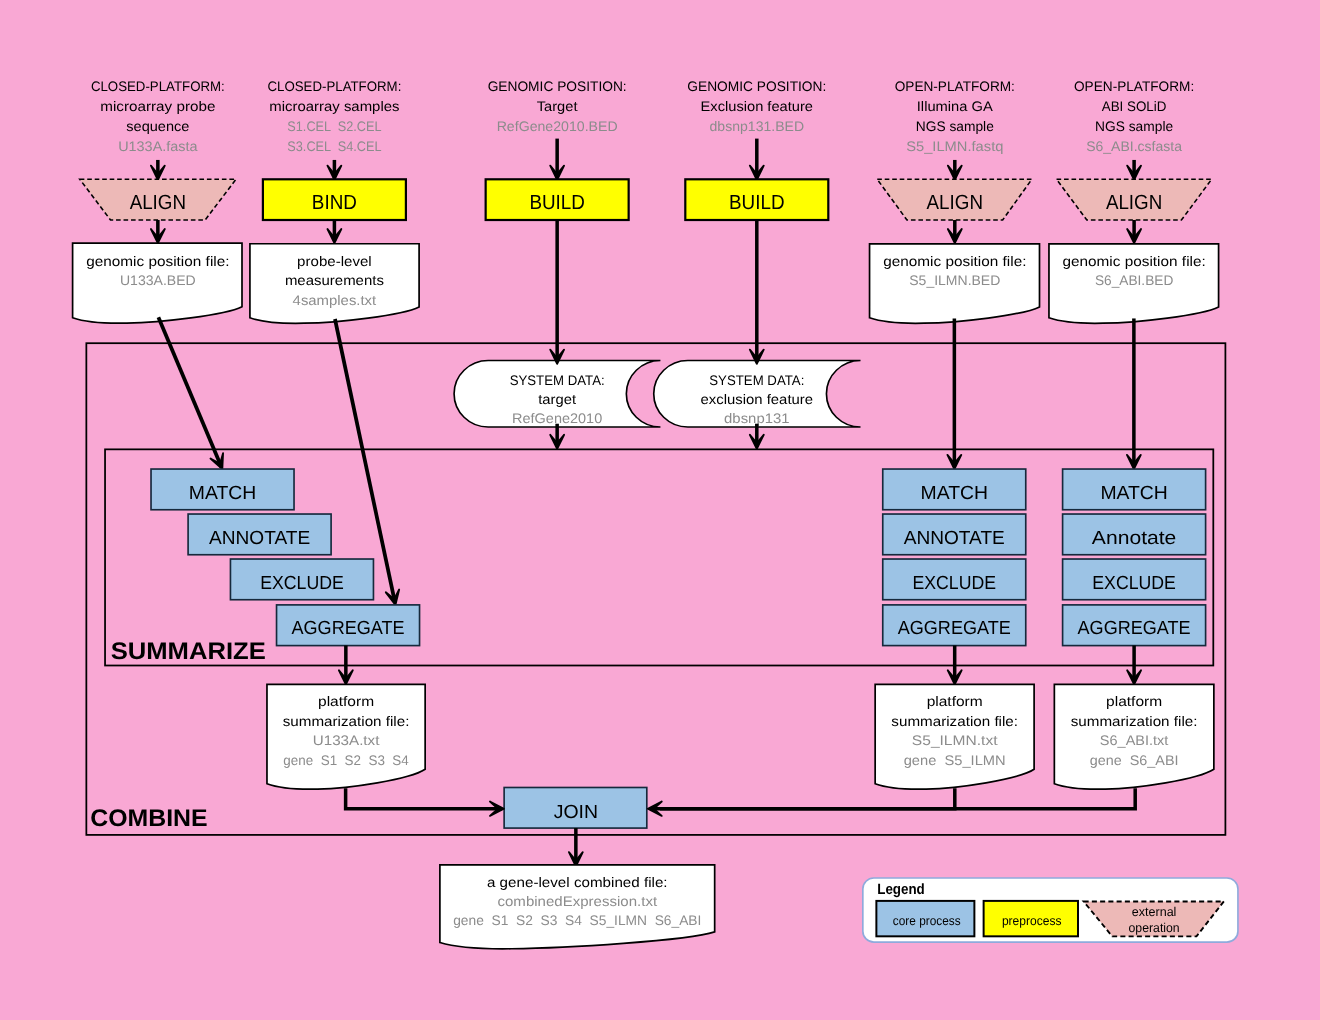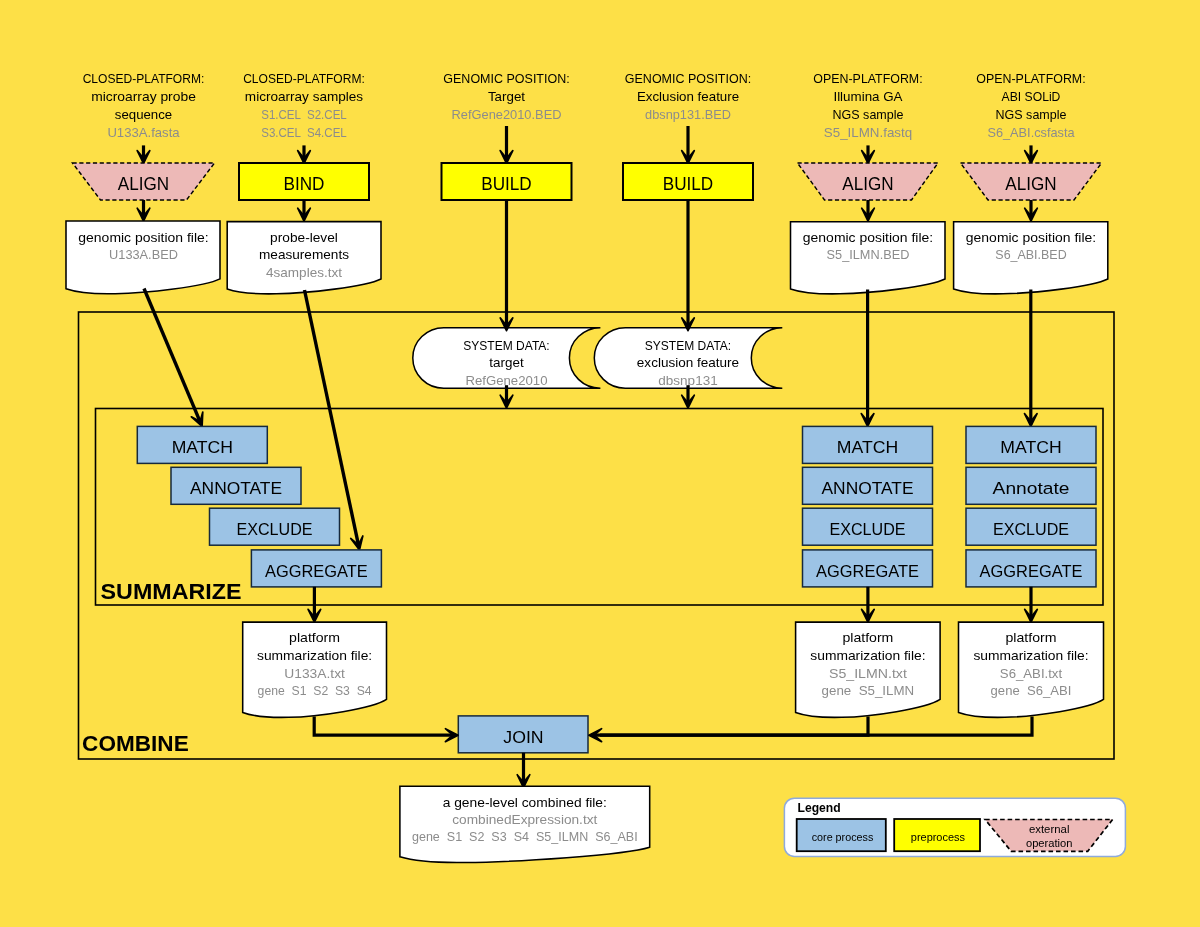--- a/index.html
+++ b/index.html
@@ -1,18 +1,18 @@
 <!DOCTYPE html>
 <html><head>
 <meta charset="utf-8">
 <title>Genomic data processing pipeline</title>
 <style>
   html,body{margin:0;padding:0;background:#ffffff;}
   body{width:1200px;height:927px;overflow:hidden;font-family:"Liberation Sans",sans-serif;}
-  #canvas{position:relative;width:1200px;height:927px;background:#fde047;}
+  #canvas{position:relative;width:1200px;height:927px;background:#f9a8d4;}
   svg{display:block;}
   svg text{font-family:"Liberation Sans",sans-serif;}
 </style>
 </head>
 <body>
 
 <div id="canvas">
 <svg width="1200" height="927" viewBox="0 0 1200 927" shape-rendering="geometricPrecision">
 <g>
 <text x="143.5" y="82.5" text-anchor="middle" font-size="12.6" fill="#000000" textLength="121.7" lengthAdjust="spacingAndGlyphs" xml:space="preserve">CLOSED-PLATFORM:</text>

